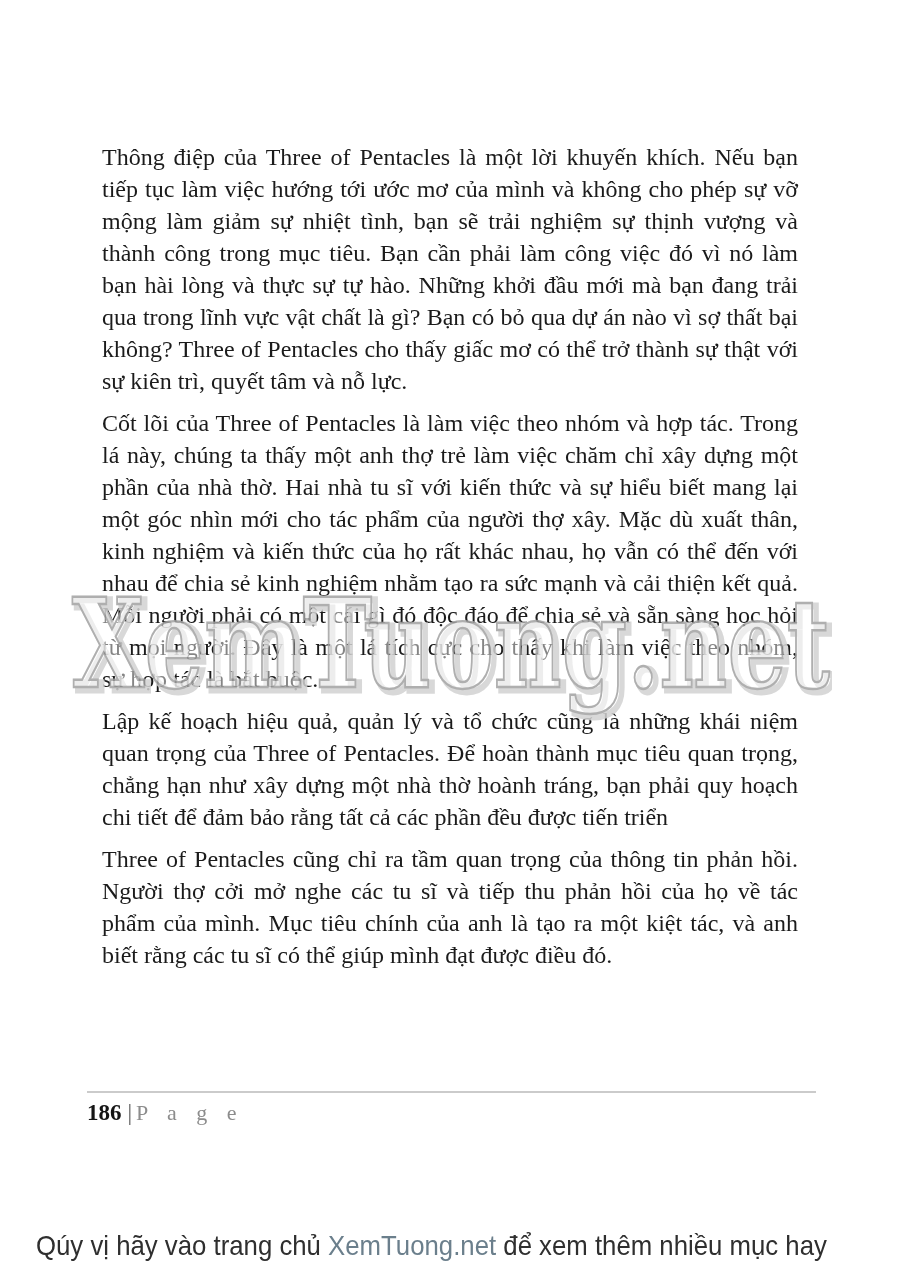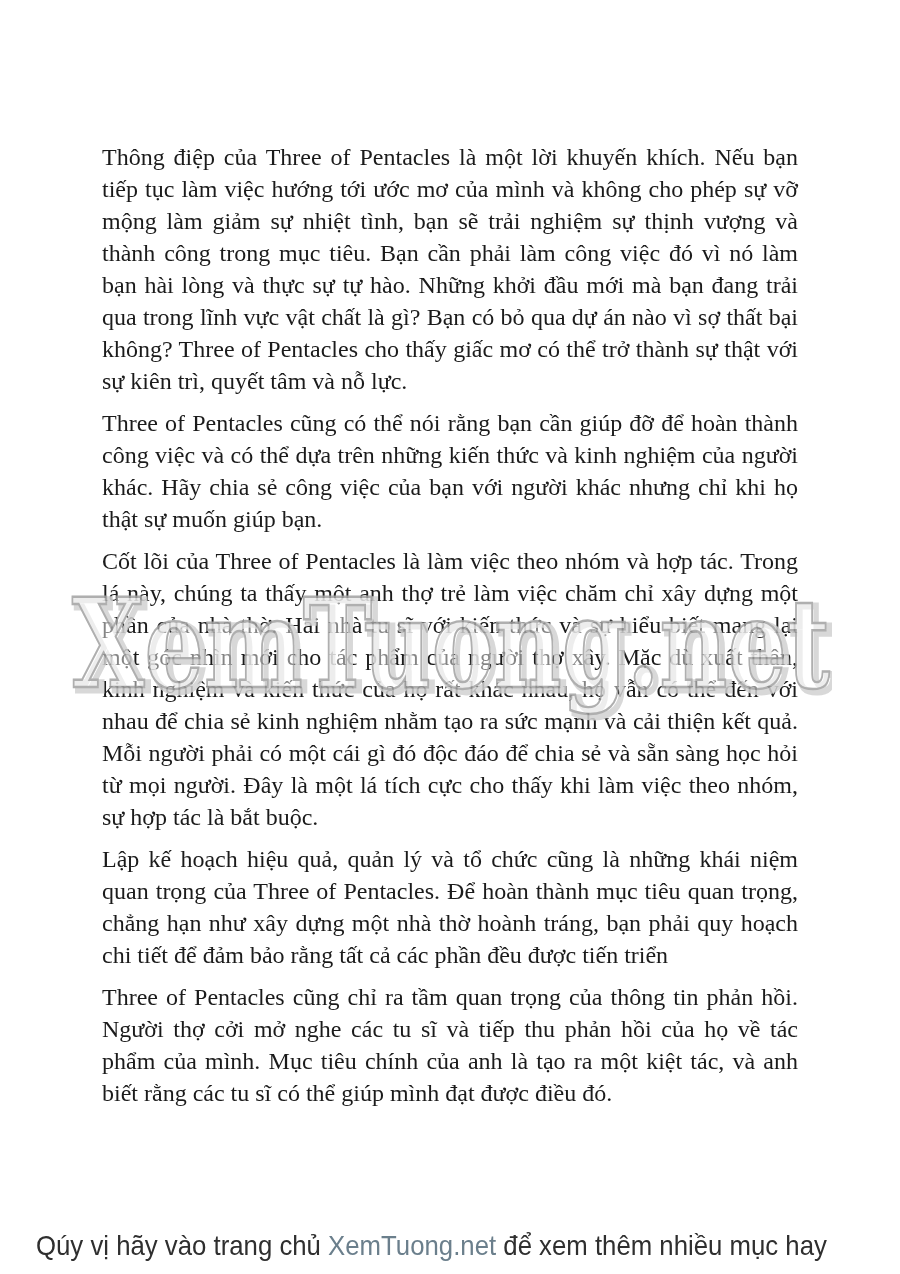--- a/index.html
+++ b/index.html
@@ -101,31 +101,33 @@
     cursor: pointer;
   }
 </style>
 </head>
 <body>
 
 <div class="page">
 
   <div class="content">
     <p>Thông điệp của Three of Pentacles là một lời khuyến khích. Nếu bạn tiếp tục làm việc hướng tới ước mơ của mình và không cho phép sự vỡ mộng làm giảm sự nhiệt tình, bạn sẽ trải nghiệm sự thịnh vượng và thành công trong mục tiêu. Bạn cần phải làm công việc đó vì nó làm bạn hài lòng và thực sự tự hào. Những khởi đầu mới mà bạn đang trải qua trong lĩnh vực vật chất là gì? Bạn có bỏ qua dự án nào vì sợ thất bại không? Three of Pentacles cho thấy giấc mơ có thể trở thành sự thật với sự kiên trì, quyết tâm và nỗ lực.</p>
-    <p>Three of Pentacles cũng có thể nói rằng bạn cần giúp đỡ để hoàn thành công việc và có thể dựa trên những kiến thức và kinh nghiệm của người khác. Hãy chia sẻ công việc của bạn với người khác nhưng chỉ khi họ thật sự muốn giúp bạn.</p>
     <p>Cốt lõi của Three of Pentacles là làm việc theo nhóm và hợp tác. Trong lá này, chúng ta thấy một anh thợ trẻ làm việc chăm chỉ xây dựng một phần của nhà thờ. Hai nhà tu sĩ với kiến thức và sự hiểu biết mang lại một góc nhìn mới cho tác phẩm của người thợ xây. Mặc dù xuất thân, kinh nghiệm và kiến thức của họ rất khác nhau, họ vẫn có thể đến với nhau để chia sẻ kinh nghiệm nhằm tạo ra sức mạnh và cải thiện kết quả. Mỗi người phải có một cái gì đó độc đáo để chia sẻ và sẵn sàng học hỏi từ mọi người. Đây là một lá tích cực cho thấy khi làm việc theo nhóm, sự hợp tác là bắt buộc.</p>
     <p>Lập kế hoạch hiệu quả, quản lý và tổ chức cũng là những khái niệm quan trọng của Three of Pentacles. Để hoàn thành mục tiêu quan trọng, chẳng hạn như xây dựng một nhà thờ hoành tráng, bạn phải quy hoạch chi tiết để đảm bảo rằng tất cả các phần đều được tiến triển</p>
     <p>Three of Pentacles cũng chỉ ra tầm quan trọng của thông tin phản hồi. Người thợ cởi mở nghe các tu sĩ và tiếp thu phản hồi của họ về tác phẩm của mình. Mục tiêu chính của anh là tạo ra một kiệt tác, và anh biết rằng các tu sĩ có thể giúp mình đạt được điều đó.</p>
   </div>
 
   <div class="watermark">
     <svg width="784" height="160" viewBox="0 0 784 160" xmlns="http://www.w3.org/2000/svg">
       <text class="wm-shadow" x="18" y="122" textLength="758" lengthAdjust="spacingAndGlyphs">XemTuong.net</text>
       <text class="wm-main" x="14" y="119" textLength="758" lengthAdjust="spacingAndGlyphs">XemTuong.net</text>
     </svg>
   </div>
 
+  <div class="footer">
+    <span class="page-number">186</span><span class="footer-separator">|</span><span class="page-word">P a g e</span>
+  </div>
 
   <div class="banner">
     <span>Qúy vị hãy vào trang chủ </span><a class="banner-link">XemTuong.net</a><span> để xem thêm nhiều mục hay khác</span>
   </div>
 
 </div>
 
 </body></html>

